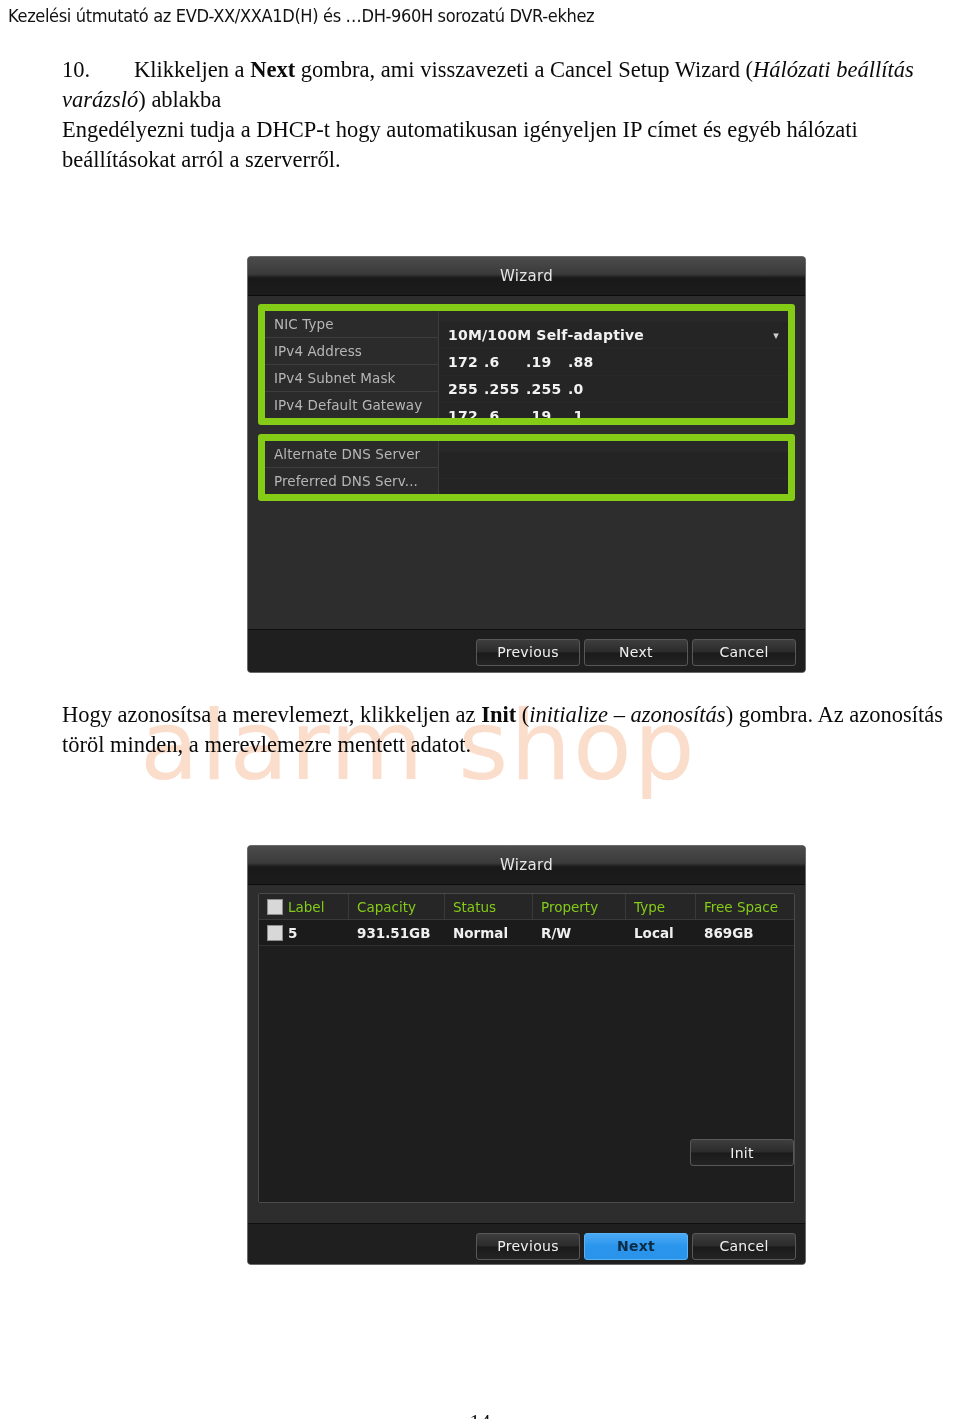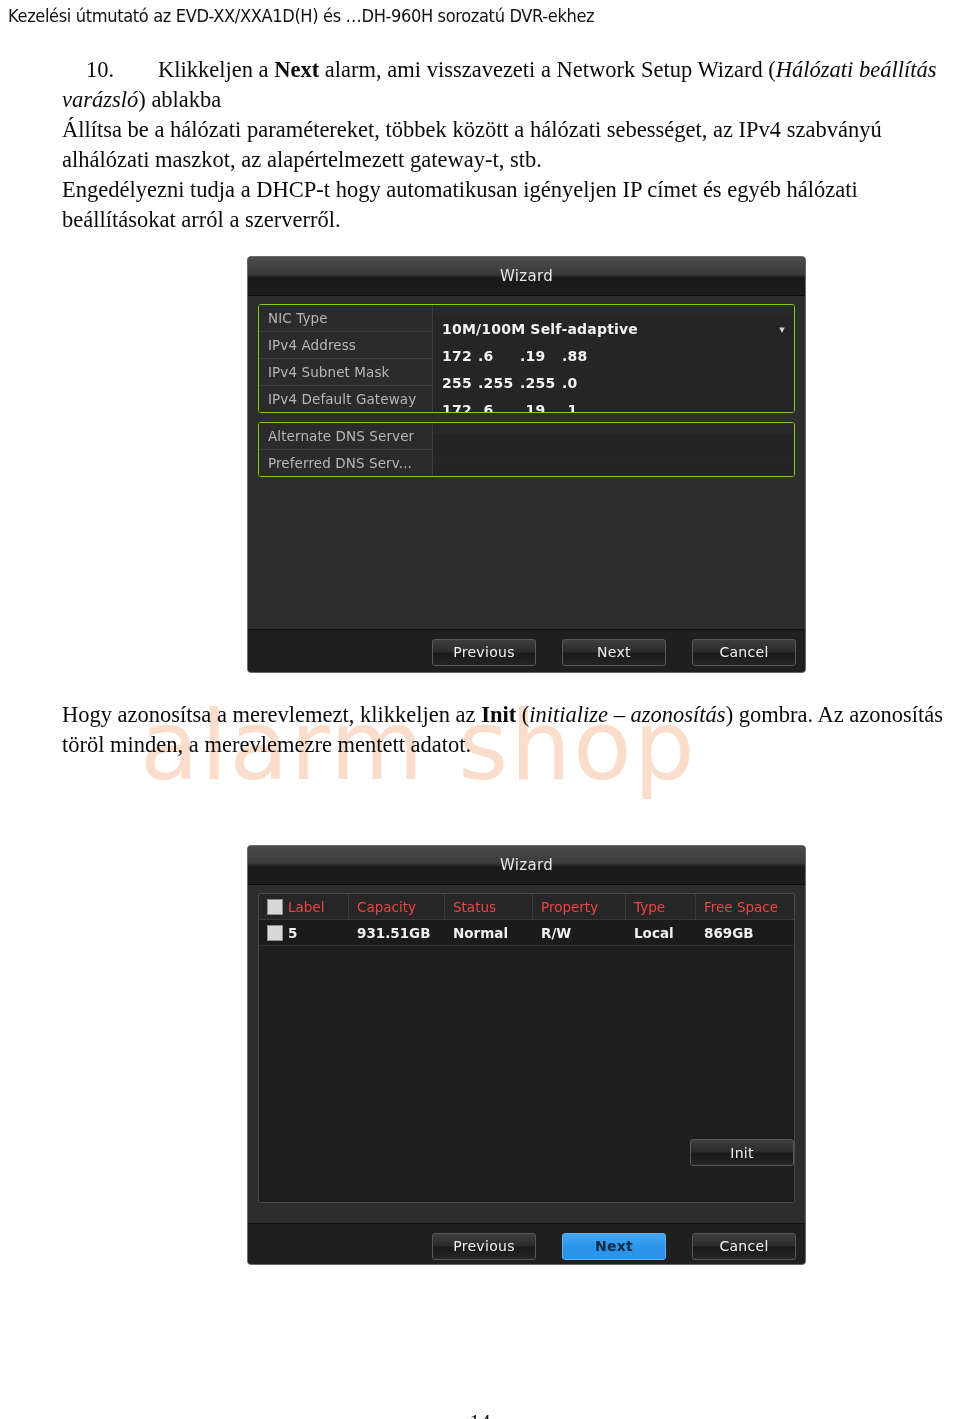--- a/index.html
+++ b/index.html
@@ -38,21 +38,20 @@
     line-height: 30px;
     color: #0a0a0a;
     z-index: 3;
   }
   .block-10 { left: 62px; top: 55px; width: 890px; }
   .block-11 { left: 62px; top: 700px; width: 890px; }
 
   .num-col {
     display: inline-block;
     width: 72px;
-    margin-left: 24px;
   }
   b { font-weight: bold; }
   i { font-style: italic; }
 
   
   .watermark {
     position: absolute;
     left: 140px;
     top: 690px;
     font-family: "DejaVu Sans", sans-serif;
@@ -89,21 +88,21 @@
     font-size: 15px;
     letter-spacing: 0.3px;
   }
   .dvr-body {
     background: #2d2d2d;
     padding: 8px 10px 0 10px;
   }
 
   
   .form-group {
-    border: 1px solid #84cc16;
+    border: 7px solid #84cc16;
     border-radius: 3px;
     overflow: hidden;
     background: #262626;
   }
   .form-group + .form-group { margin-top: 9px; }
   .frow {
     display: flex;
     align-items: center;
     height: 26px;
     border-bottom: 1px solid #3d3d3d;
@@ -165,21 +164,21 @@
 
   
   .dvr-footer {
     background: #1f1f1f;
     border-top: 1px solid #0f0f0f;
     height: 44px;
     display: flex;
     align-items: center;
     justify-content: flex-end;
     padding-right: 9px;
-    gap: 26px;
+    gap: 4px;
   }
   .dvr-btn {
     width: 104px;
     height: 27px;
     border: 1px solid #585858;
     border-radius: 3px;
     background: linear-gradient(180deg, #3e3e3e 0%, #2b2b2b 48%, #1a1a1a 52%, #242424 100%);
     color: #f0f0f0;
     font-size: 14px;
     letter-spacing: 0.3px;
@@ -216,21 +215,21 @@
   .hdd-head {
     background: #262626;
     border-bottom: 1px solid #3a3a3a;
   }
   .hdd-row {
     background: #1b1b1b;
     border-bottom: 1px solid #303030;
   }
   .hdd-cell {
     font-size: 13.5px;
-    color: #ef4444;
+    color: #84cc16;
     padding-left: 8px;
     box-sizing: border-box;
     border-right: 1px solid #3a3a3a;
     height: 100%;
     display: flex;
     align-items: center;
     white-space: nowrap;
     overflow: hidden;
   }
   .hdd-row .hdd-cell {
@@ -267,23 +266,22 @@
 </style>
 </head>
 <body>
 
 <div class="doc-header">Kezelési útmutató az EVD-XX/XXA1D(H) és …DH-960H sorozatú DVR-ekhez</div>
 
 <div class="watermark">alarm shop</div>
 
 <div class="body-block block-10">
   <div>
-    <span class="num-col">10.</span><span>Klikkeljen a </span><b>Next</b><span> alarm, ami visszavezeti a Network Setup Wizard (</span><i>Hálózati beállítás varázsló</i><span>) ablakba</span>
-  </div>
-  <div>Állítsa be a hálózati paramétereket, többek között a hálózati sebességet, az IPv4 szabványú alhálózati maszkot, az alapértelmezett gateway-t, stb.</div>
+    <span class="num-col">10.</span><span>Klikkeljen a </span><b>Next</b><span> gombra, ami visszavezeti a Cancel Setup Wizard (</span><i>Hálózati beállítás varázsló</i><span>) ablakba</span>
+  </div>
   <div>Engedélyezni tudja a DHCP-t hogy automatikusan igényeljen IP címet és egyéb hálózati beállításokat arról a szerverről.</div>
 </div>
 
 <div class="dvr-dialog" id="net-dialog" style="left:247px; top:256px; width:559px; height:417px;">
 
   <div class="dvr-titlebar">
     <span class="dvr-title">Wizard</span>
   </div>
 
   <div class="dvr-body" style="height:313px; box-sizing:border-box;">

